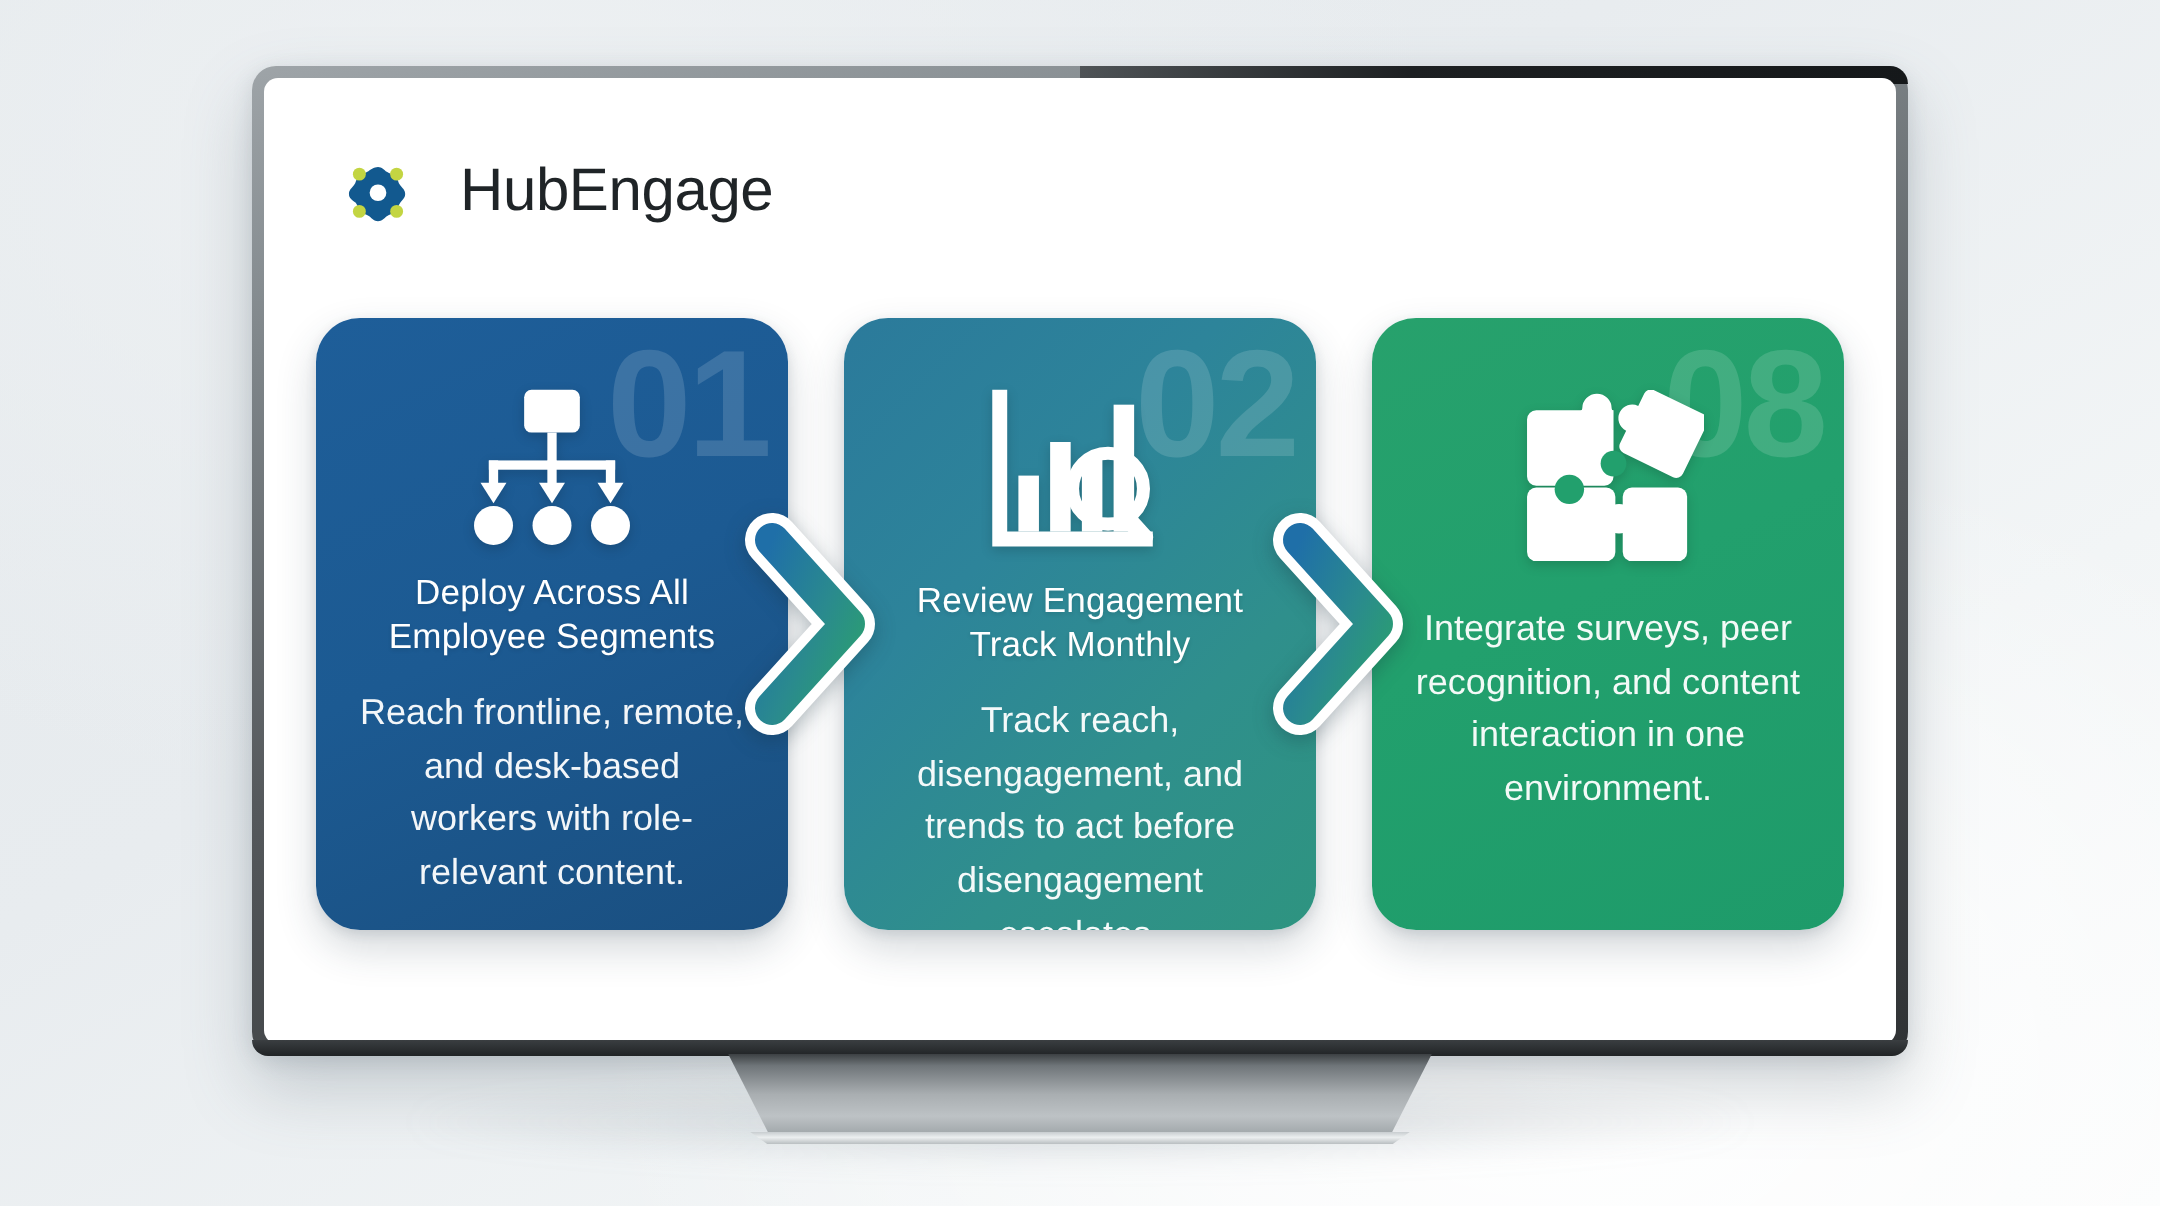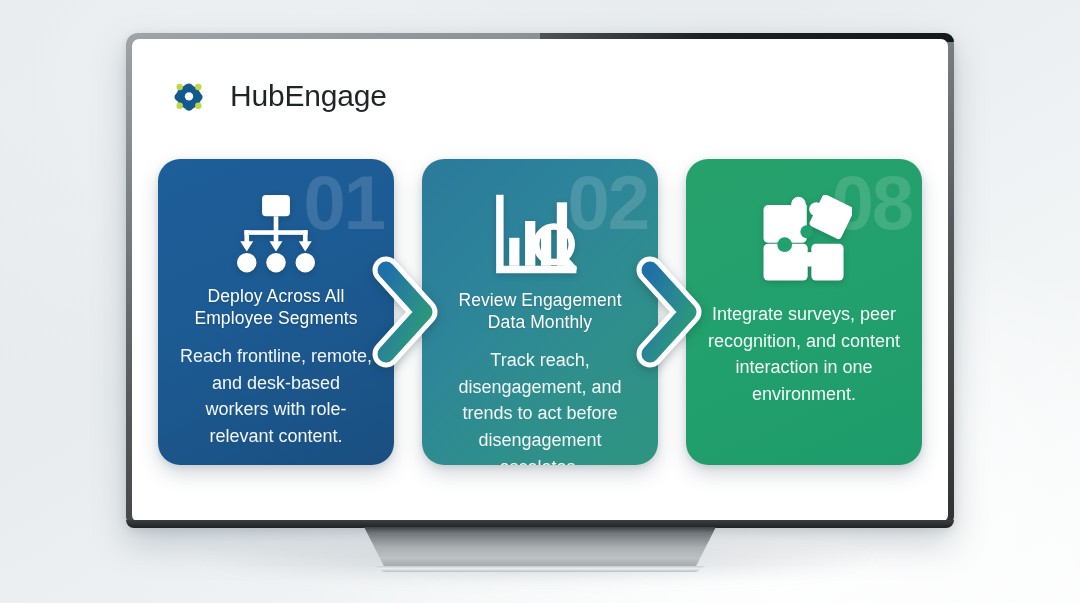--- a/index.html
+++ b/index.html
@@ -265,21 +265,21 @@
             <path d="M5 2 h8 v76 h78 v8 H5 z" fill="#ffffff"></path>
             <rect x="19" y="48" width="11" height="30" fill="#ffffff"></rect>
             <rect x="36" y="30" width="11" height="48" fill="#ffffff"></rect>
             <rect x="53" y="38" width="11" height="40" fill="#ffffff"></rect>
             <rect x="70" y="10" width="11" height="68" fill="#ffffff"></rect>
             <circle cx="67" cy="55" r="19" fill="none" stroke="#ffffff" stroke-width="7"></circle>
             <circle cx="67" cy="55" r="15.5" fill="none" stroke="#2f8b92" stroke-width="0"></circle>
             <rect x="78" y="66" width="9" height="21" rx="4" fill="#ffffff" transform="rotate(-42 82.5 76.5)"></rect>
           </svg>
         </span>
-        <div class="card-title">Review Engagement Data Monthly</div>
+        <div class="card-title">Review Engagement Track Monthly</div>
         <div class="card-desc">Track reach, disengagement, and trends to act before disengagement escalates.</div>
       </div>
 
       <div class="connector">
         <span>
           <svg viewBox="0 0 62 96" width="62" height="96" aria-hidden="true">
             <defs>
               <linearGradient id="chevGrad2" x1="0" y1="0" x2="1" y2="1">
                 <stop offset="0%" stop-color="#1f6fa8"></stop>
                 <stop offset="55%" stop-color="#2a8a8e"></stop>

